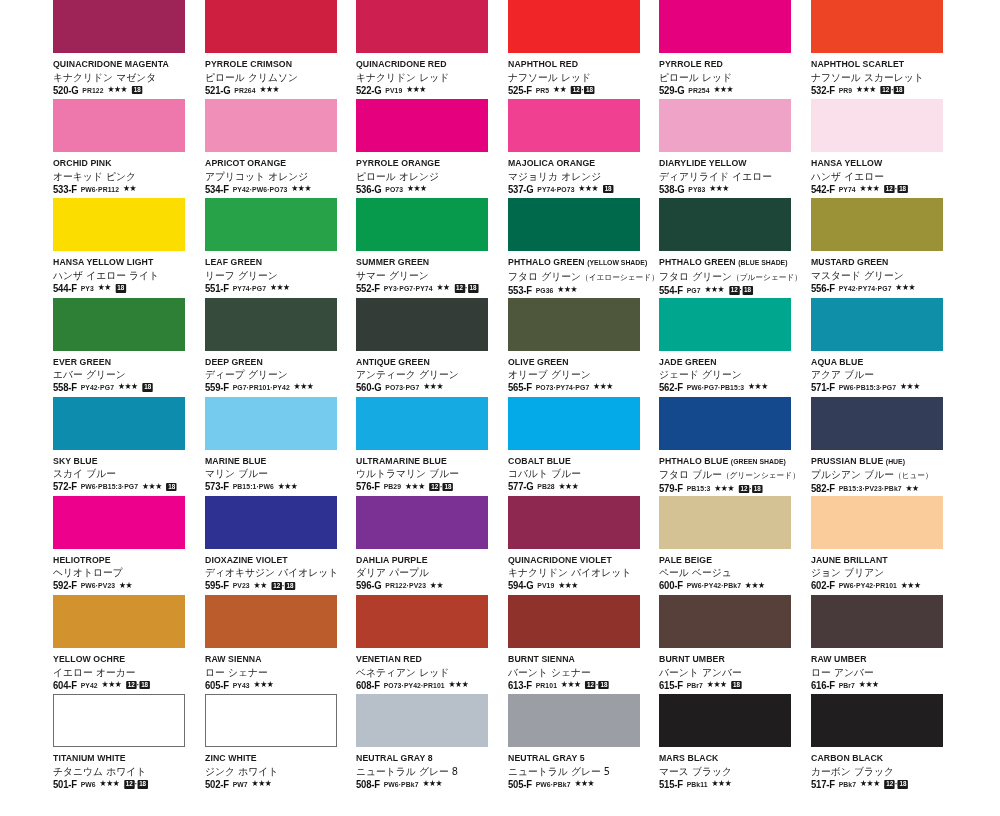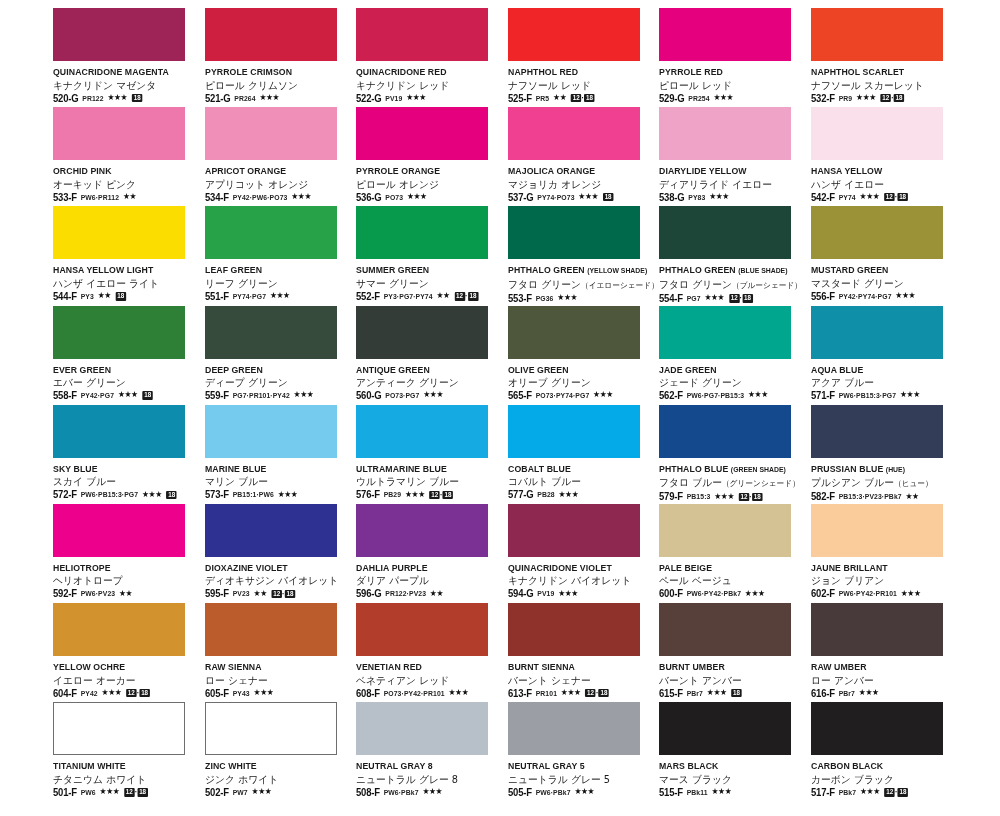--- a/index.html
+++ b/index.html
@@ -15,21 +15,21 @@
     box-sizing:border-box;
     padding:0 0 0 0;
   }
   .grid{
     display:grid;
     grid-template-columns:repeat(6,151.5px);
     grid-auto-rows:99.2px;
     column-gap:0px;
     row-gap:0px;
     margin-left:53px;
-    padding-top:8px;
+    padding-top:0px;
   }
   .cell{
     position:relative;
     width:151.5px;
     box-sizing:border-box;
   }
   .swatch{
     width:132px;
     height:53px;
     box-sizing:border-box;

